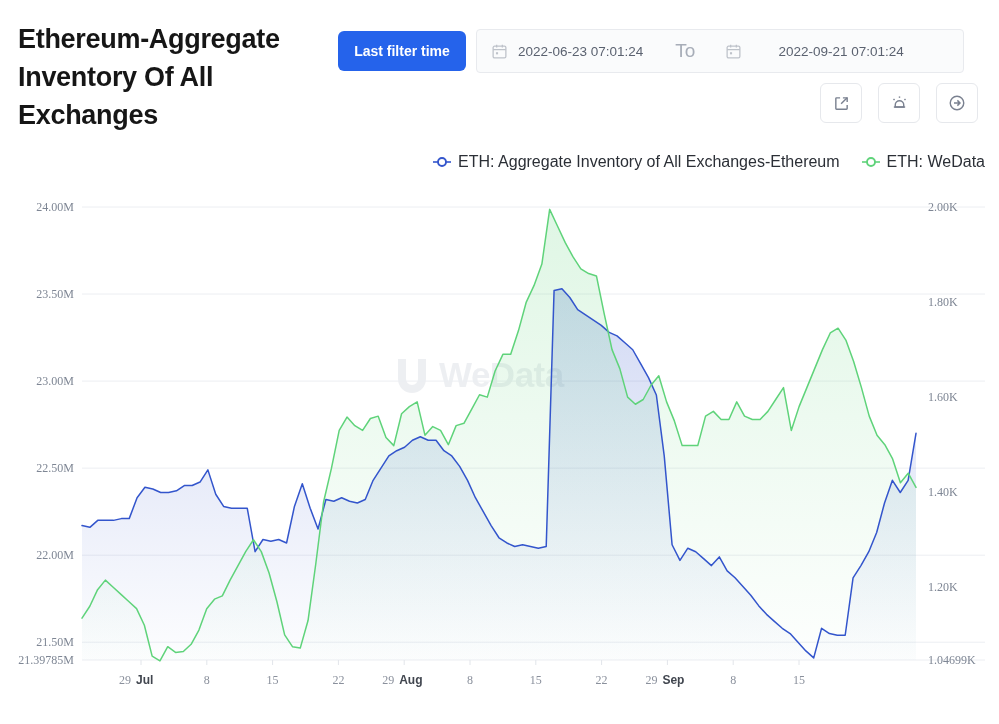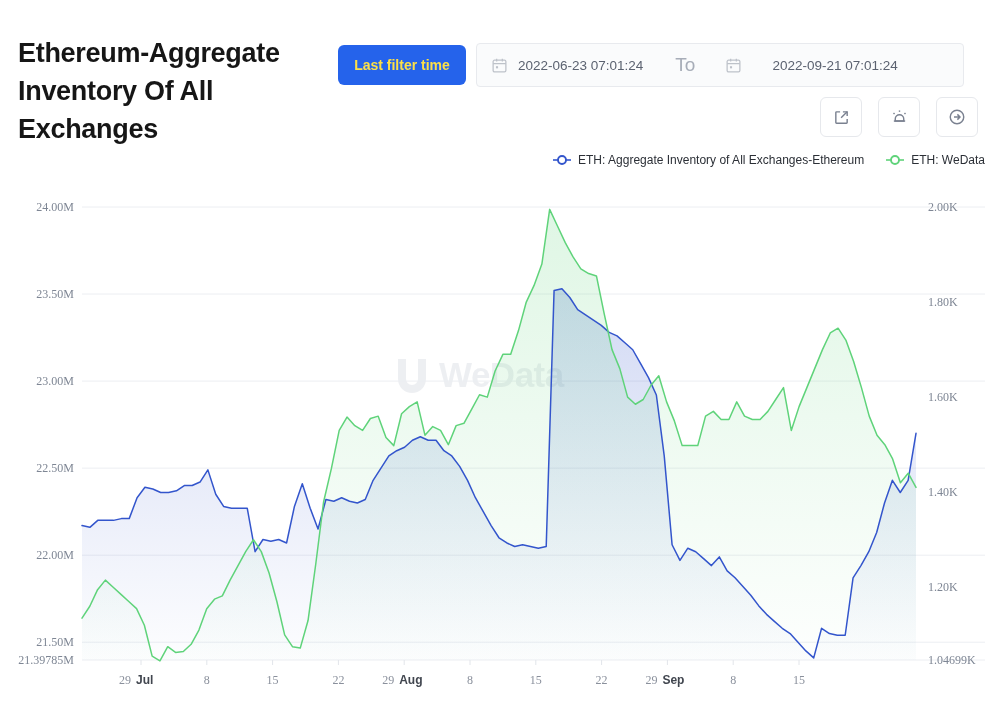--- a/index.html
+++ b/index.html
@@ -7,70 +7,70 @@
   body {
     width: 999px; height: 724px;
     background: #ffffff;
     font-family: "Liberation Sans", sans-serif;
     overflow: hidden;
     position: relative;
   }
 
   
   #header {
-    position: absolute; left:0; top:18px; width:999px; height:140px;
+    position: absolute; left:0; top:4px; width:999px; height:140px;
   }
   #page-title {
     position: absolute; left: 18px; top: 16px;
     width: 330px;
     font-size: 27px; font-weight: 700; line-height: 38px;
     color: #161616; letter-spacing: -0.3px;
   }
   #filter-btn {
     position: absolute; left: 338px; top: 27px;
     width: 128px; height: 40px;
-    background: #2563eb; color:#fde047; border:none; border-radius:6px;
+    background: #2563eb; color:#ffffff; border:none; border-radius:6px;
     font-family:"Liberation Sans", sans-serif;
     font-size:14px; font-weight:700; cursor:pointer;
     display:flex; align-items:center; justify-content:center;
   }
   #daterange {
     position: absolute; left: 476px; top: 25px;
     width: 488px; height: 44px;
     background:#fafbfc; border:1px solid #e8eaee; border-radius:4px;
     display:flex; align-items:center; padding: 8px 14px;
   }
   .dr-cal { flex: 0 0 auto; margin-right: 10px; opacity:.55; display:flex; }
   .dr-val {
     font-size: 13.5px; color:#5b6270; white-space:nowrap;
     font-family:"Liberation Sans", sans-serif;
   }
   #dr-from { flex: 0 0 auto; }
   #dr-sep { flex:0 0 auto; font-size:19px; color:#a7adb8; margin: 0 30px 0 32px; }
-  #dr-to   { flex:0 0 auto; margin-left: 20px; }
+  #dr-to   { flex:0 0 auto; margin-left: 26px; }
 
   #tool-btns {
     position:absolute; right: 21px; top: 79px;
     display:flex; gap: 16px;
   }
   .tool-btn {
     width: 42px; height: 40px;
     border: 1px solid #e6e8ec; border-radius: 6px;
     background:#fff; cursor:pointer;
     display:flex; align-items:center; justify-content:center;
     color:#7a8190;
   }
 
   
   #legend {
     position:absolute; left:0; top:153px; width: 985px;
     display:flex; justify-content:flex-end; align-items:center; gap: 8px;
   }
   .lg-item { display:flex; align-items:center; gap:7px; margin-left:14px; }
-  .lg-label { font-size:12px; color:#2b2f36; white-space:nowrap; }
+  .lg-label { font-size:16px; color:#2b2f36; white-space:nowrap; }
 
   
   #chart-wrap { position:absolute; left:0; top:185px; width:884px; height:520px; }
   #chart-svg  { display:block; }
 
   .axis-lbl { font-size:12px; fill:#7e8694; font-family:"Liberation Serif", serif; }
   .axis-lbl-r { font-size:12px; fill:#7e8694; font-family:"Liberation Serif", serif; }
   .xtick { font-size:12px; fill:#8a909c; font-family:"Liberation Serif", serif; }
   .xtick-b { font-size:12px; fill:#41464f; font-weight:700; font-family:"Liberation Sans", sans-serif; }
   .gridline { stroke:#eceef2; stroke-width:1; }

